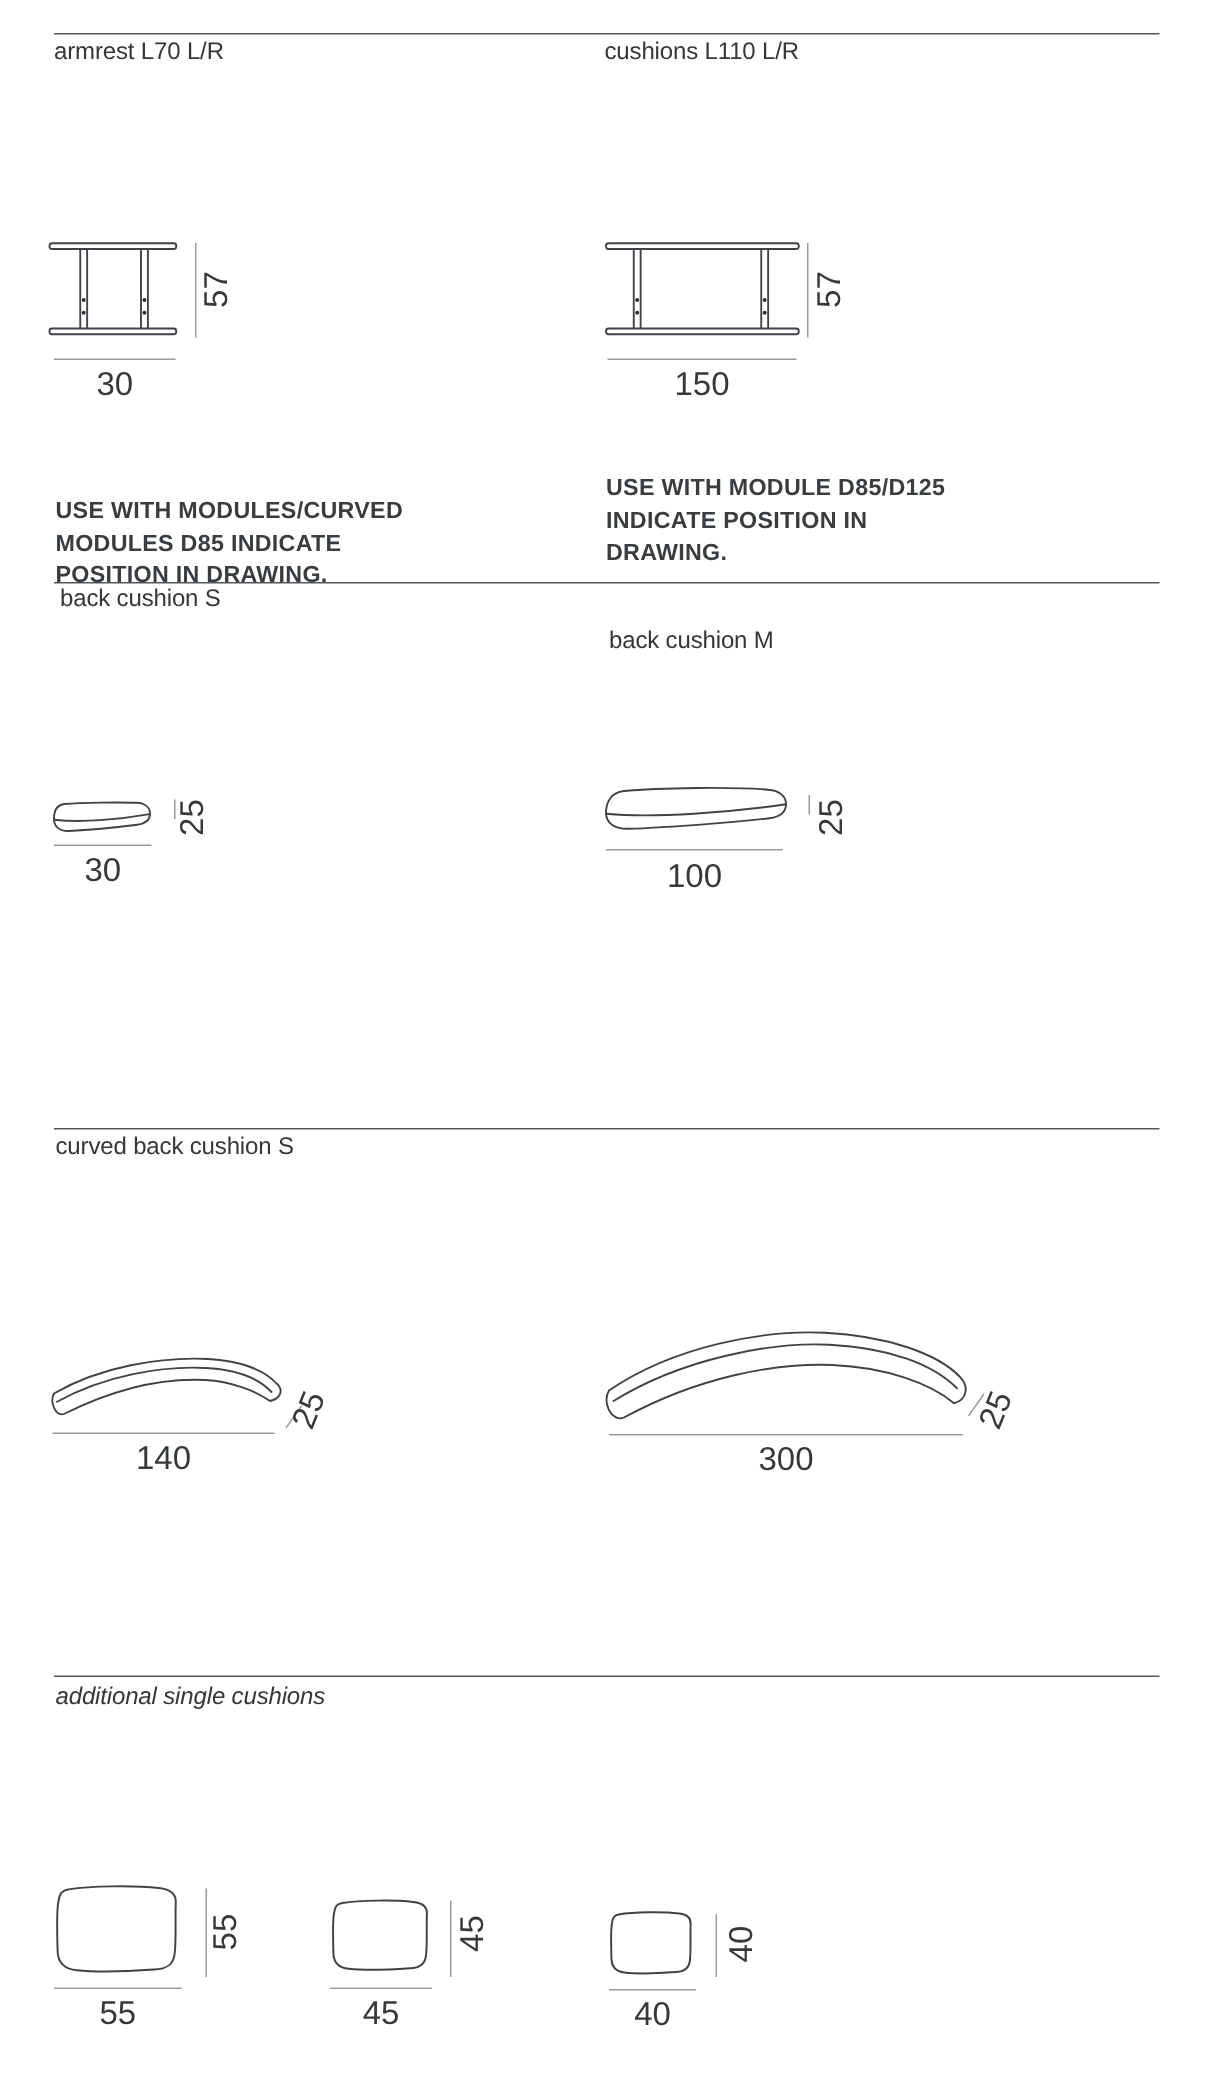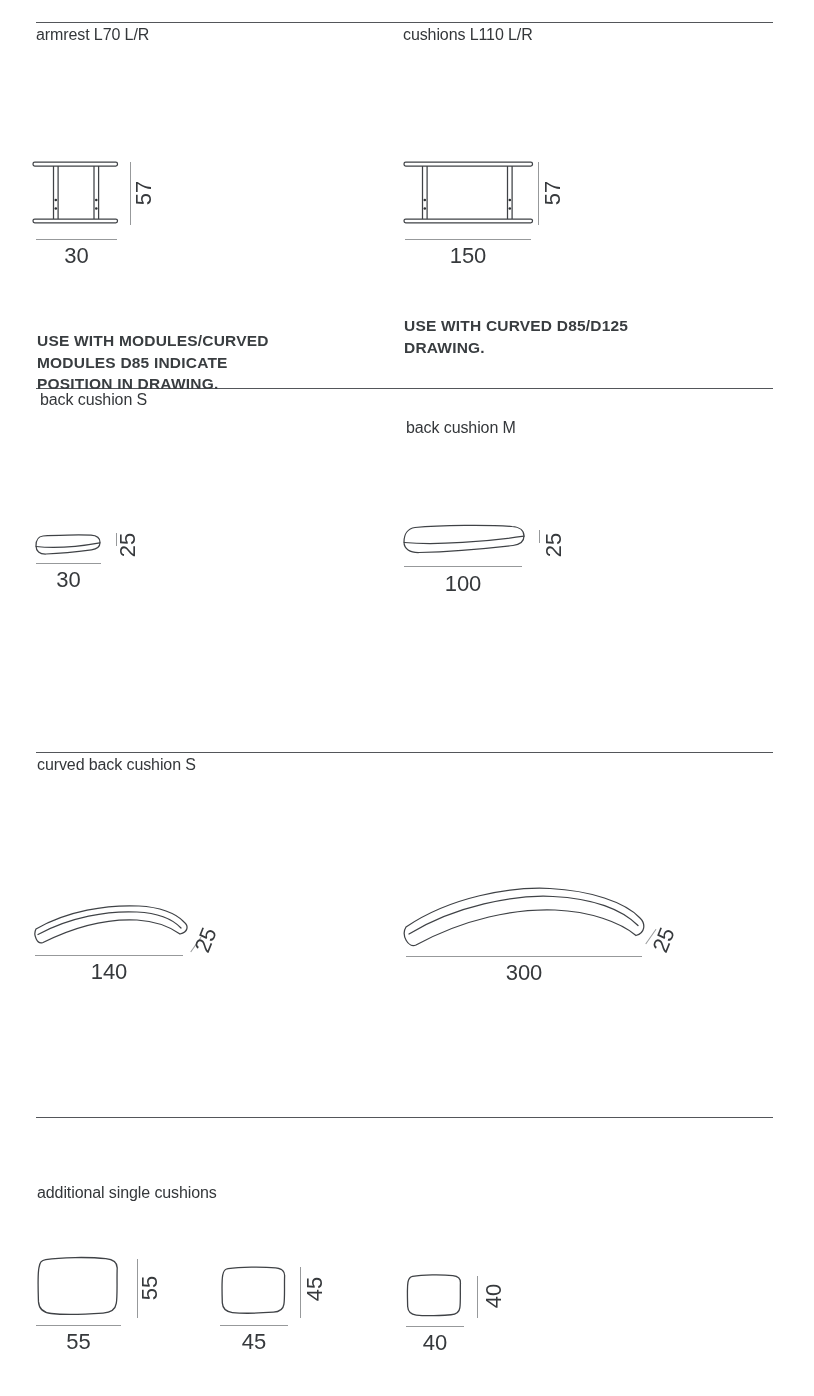--- a/index.html
+++ b/index.html
@@ -62,21 +62,22 @@
     <circle class="dot" cx="21.8" cy="41" r="1.3"></circle>
     <circle class="dot" cx="21.8" cy="49.5" r="1.3"></circle>
     <circle class="dot" cx="106.8" cy="41" r="1.3"></circle>
     <circle class="dot" cx="106.8" cy="49.5" r="1.3"></circle>
   </svg>
   <div class="vline" style="left:538px;top:162px;height:63px;"></div>
   <div class="rlabel" style="left:531px;top:182px;">57</div>
   <div class="hline" style="left:405px;top:239px;width:126px;"></div>
   <div class="wlabel" style="left:405px;top:243px;width:126px;">150</div>
   <div class="note" style="left:404px;top:315px;">
-    <div>USE WITH CURVED D85/D125</div>
+    <div>USE WITH MODULE D85/D125</div>
+    <div>INDICATE POSITION IN</div>
     <div>DRAWING.</div>
   </div>
 
   <div class="title" style="left:40px;top:391px;">back cushion S</div>
 
   <svg style="left:34px;top:533px;" width="68" height="27" viewBox="0 0 68 27">
     <path class="fl" d="M9,3 C20,2 48,1.8 57,2.2 C63,2.5 66,5.5 66,9.5 C66,13.5 63.5,16 57.5,16.8 C44,18.5 22,20.5 12,21 C5.5,21.2 2,18 2,12.8 C2,7 4,3.5 9,3 Z"></path>
     <path class="ln" d="M2.2,13.5 C20,15.5 45,13.5 65.8,9.8"></path>
   </svg>
   <div class="vline" style="left:116px;top:533px;height:13px;"></div>
@@ -109,21 +110,21 @@
 
   <svg style="left:400px;top:885px;" width="248" height="68" viewBox="0 0 248 68">
     <path class="fl" d="M6,42 C50,12 110,1.5 150,3.5 C190,5.5 225,17 240,33 C246,39 245,48 236,50.5 C220,37 190,26.5 155,25 C115,23.5 65,33.5 16,60 C8,63.5 1,50 6,42 Z"></path>
     <path class="ln" d="M9,49 C55,20.5 115,9.5 153,11.5 C193,13.5 222,24.5 238,40.5"></path>
   </svg>
   <div class="dtick" style="left:642px;top:936px;width:18px;"></div>
   <div class="rlabel diag" style="left:642px;top:929px;">25</div>
   <div class="hline" style="left:406px;top:956px;width:236px;"></div>
   <div class="wlabel" style="left:406px;top:960px;width:236px;">300</div>
 
-  <div class="title" style="left:37px;top:1184px;">additional single cushions</div>
+  <div class="title" style="left:37px;top:1123px;font-style:italic;">additional single cushions</div>
 
   <svg style="left:33px;top:1255px;" width="91" height="64" viewBox="0 0 100 70" preserveAspectRatio="none">
     <path class="fl" vector-effect="non-scaling-stroke" style="stroke-width:1.3" d="M14,5 C30,2.5 62,2 80,4 C88,4.8 93,8 92.5,15 C92,28 93,45 91.5,53 C90.5,60 86,63 77,63.5 C58,64.8 34,65.5 20,64 C11,63 6.5,59 6,51 C5.5,36 5,22 6.5,14 C7.5,8 9,5.8 14,5 Z"></path>
   </svg>
   <div class="vline" style="left:136.5px;top:1259px;height:59px;"></div>
   <div class="rlabel" style="left:128px;top:1277px;">55</div>
   <div class="hline" style="left:36px;top:1325px;width:85px;"></div>
   <div class="wlabel" style="left:36px;top:1329px;width:85px;">55</div>
 
   <svg style="left:218px;top:1265px;" width="72" height="52" viewBox="0 0 100 70" preserveAspectRatio="none">

